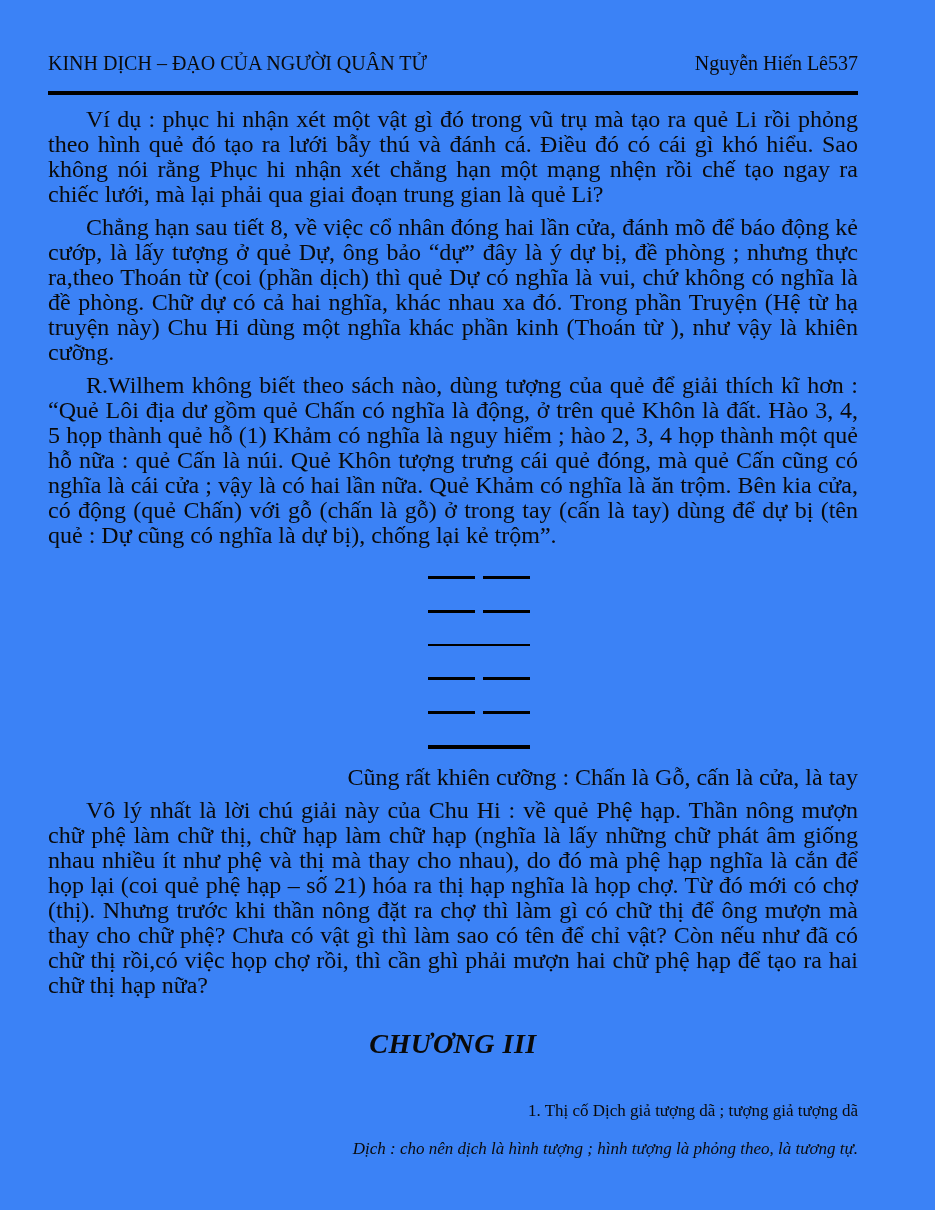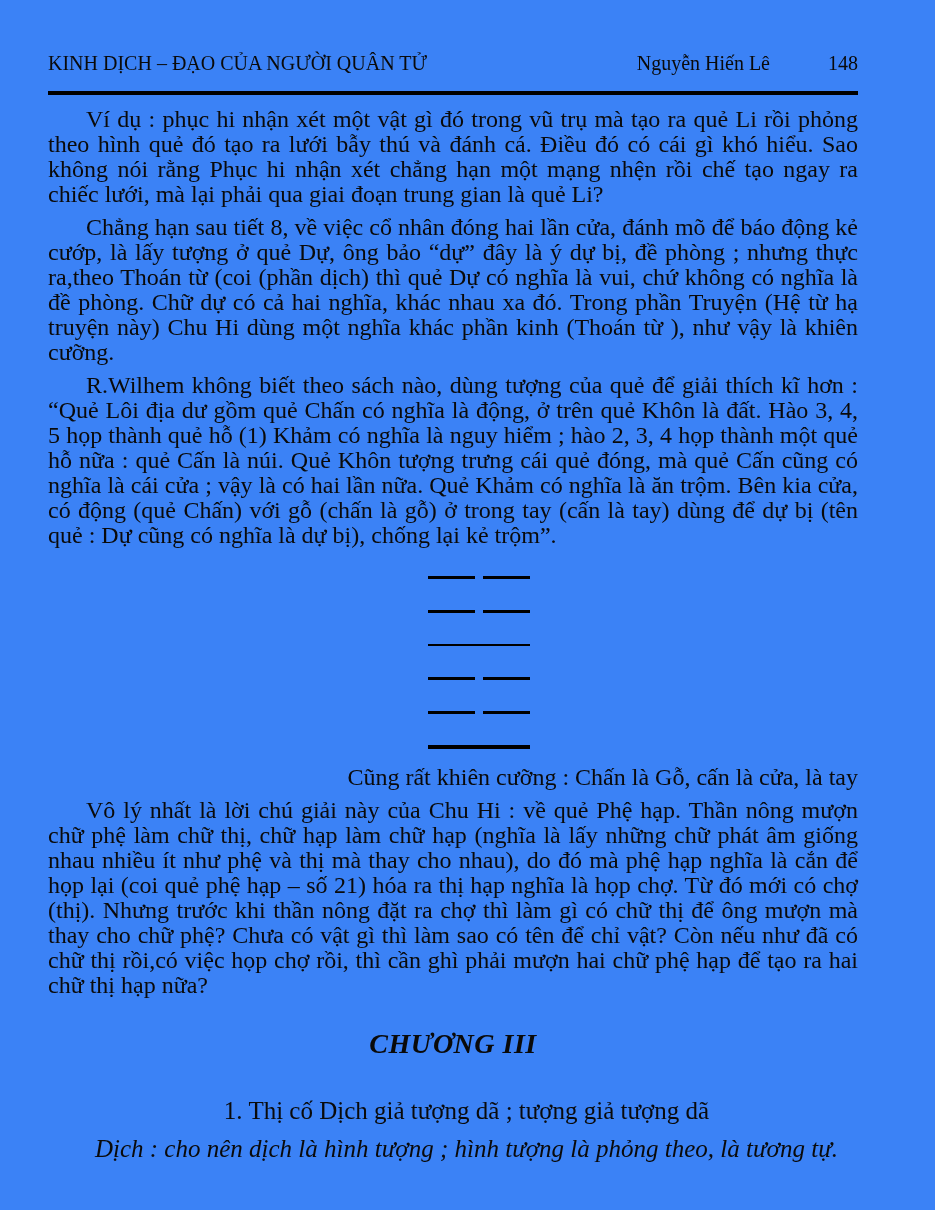--- a/index.html
+++ b/index.html
@@ -17,21 +17,20 @@
   .page-header {
     display: flex;
     justify-content: space-between;
     align-items: baseline;
     font-size: 20px;
     white-space: nowrap;
   }
   .header-right {
     display: flex;
     align-items: center;
-    gap: 58px;
   }
   .rule {
     height: 4px;
     background: #000;
     margin-top: 16px;
   }
   p.body-par {
     margin: 8px 0 0 0;
     font-size: 24px;
     line-height: 25px;
@@ -62,40 +61,40 @@
   .chapter {
     margin: 30px 0 0 0;
     text-align: center;
     font-size: 28px;
     font-weight: bold;
     font-style: italic;
     letter-spacing: 0.5px;
   }
   p.item {
     margin: 38px 0 0 0;
-    font-size: 25px;
+    font-size: 17px;
     line-height: 25px;
     padding-left: 27px;
-    text-align: center;
+    text-align: right;
   }
   p.translation {
     margin-top: 13px;
     font-style: italic;
   }
 </style>
 </head>
 <body>
 
 <div class="page">
 
   <header class="page-header">
     <span>KINH DỊCH – ĐẠO CỦA NGƯỜI QUÂN TỬ</span>
     <span class="header-right">
       <span>Nguyễn Hiến Lê</span>
-      <span>148</span>
+      <span>537</span>
     </span>
   </header>
 
   <div class="rule"></div>
 
   <p class="body-par first-par">Ví dụ : phục hi nhận xét một vật gì đó trong vũ trụ mà tạo ra quẻ Li rồi phỏng theo hình quẻ đó tạo ra lưới bẫy thú và đánh cá. Điều đó có cái gì khó hiểu. Sao không nói rằng Phục hi nhận xét chẳng hạn một mạng nhện rồi chế tạo ngay ra chiếc lưới, mà lại phải qua giai đoạn trung gian là quẻ Li?</p>
 
 
   <p class="body-par">Chẳng hạn sau tiết 8, về việc cổ nhân đóng hai lần cửa, đánh mõ để báo động kẻ cướp, là lấy tượng ở quẻ Dự, ông bảo “dự” đây là ý dự bị, đề phòng ; nhưng thực ra,theo Thoán từ (coi (phần dịch) thì quẻ Dự có nghĩa là vui, chứ không có nghĩa là đề phòng. Chữ dự có cả hai nghĩa, khác nhau xa đó. Trong phần Truyện (Hệ từ hạ truyện này) Chu Hi dùng một nghĩa khác phần kinh (Thoán từ ), như vậy là khiên cưỡng.</p>
 

